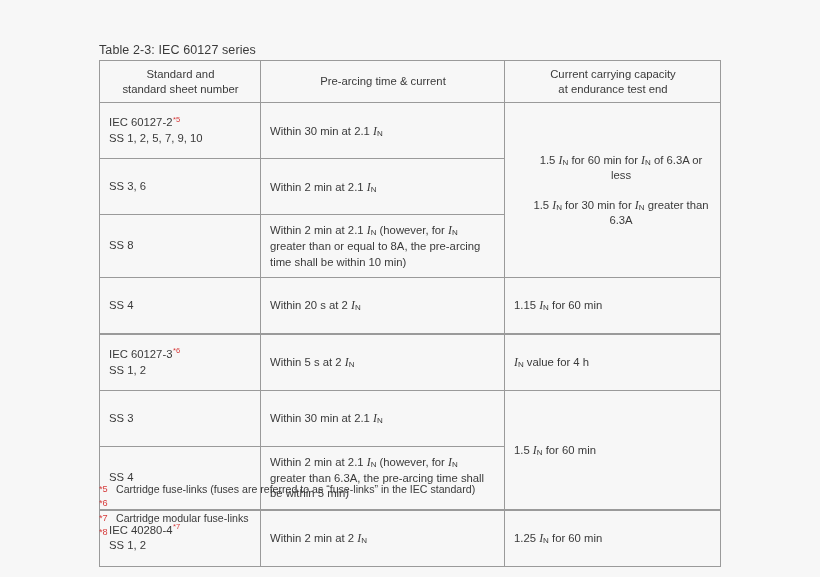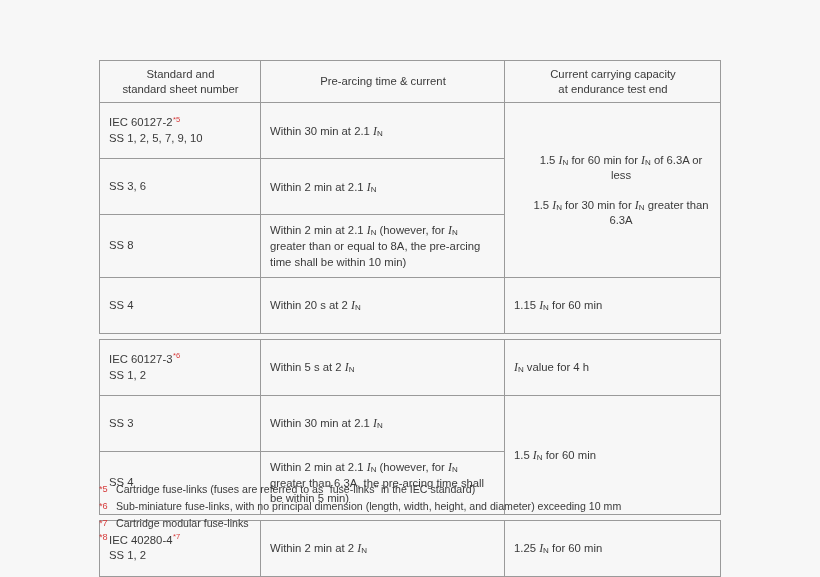--- a/index.html
+++ b/index.html
@@ -35,21 +35,20 @@
     top: 60px;
     width: 621px;
   }
   table.grid {
     border-collapse: collapse;
     width: 621px;
     table-layout: fixed;
     background: #ef4444;
   }
   table.grid + table.grid {
-    margin-top: 5px;
   }
   table.grid td, table.grid th {
     border: 1px solid #9a9a9a;
     padding: 7px 8px 7px 9px;
     font-size: 11.3px;
     font-weight: normal;
     color: #3a3a3a;
     vertical-align: middle;
     text-align: left;
     line-height: 1.38;
@@ -122,20 +121,21 @@
     font-size: 10.6px;
     color: #3a3a3a;
     line-height: 1.3;
   }
 </style>
 </head>
 <body>
 
 <div class="page">
 
+  <div class="table-title">Table 2-3: IEC 60127 series</div>
 
   <div class="table-wrap">
 
     <table class="grid">
       <colgroup>
           <col class="c1">
           <col class="c2">
           <col class="c3">
         </colgroup>
       <thead>
@@ -238,21 +238,20 @@
 
   </div>
 
   <div class="footnotes">
     <div class="fn-row">
       <span class="fn-mark">*5</span>
       <span class="fn-text">Cartridge fuse-links (fuses are referred to as “fuse-links” in the IEC standard)</span>
     </div>
     <div class="fn-row">
       <span class="fn-mark">*6</span>
-      <span class="fn-text">Sub-miniature fuse-links, with no principal dimension (length, width, height, and diameter) exceeding 10 mm</span>
     </div>
     <div class="fn-row">
       <span class="fn-mark">*7</span>
       <span class="fn-text">Cartridge modular fuse-links</span>
     </div>
     <div class="fn-row">
       <span class="fn-mark">*8</span>
     </div>
   </div>
 

